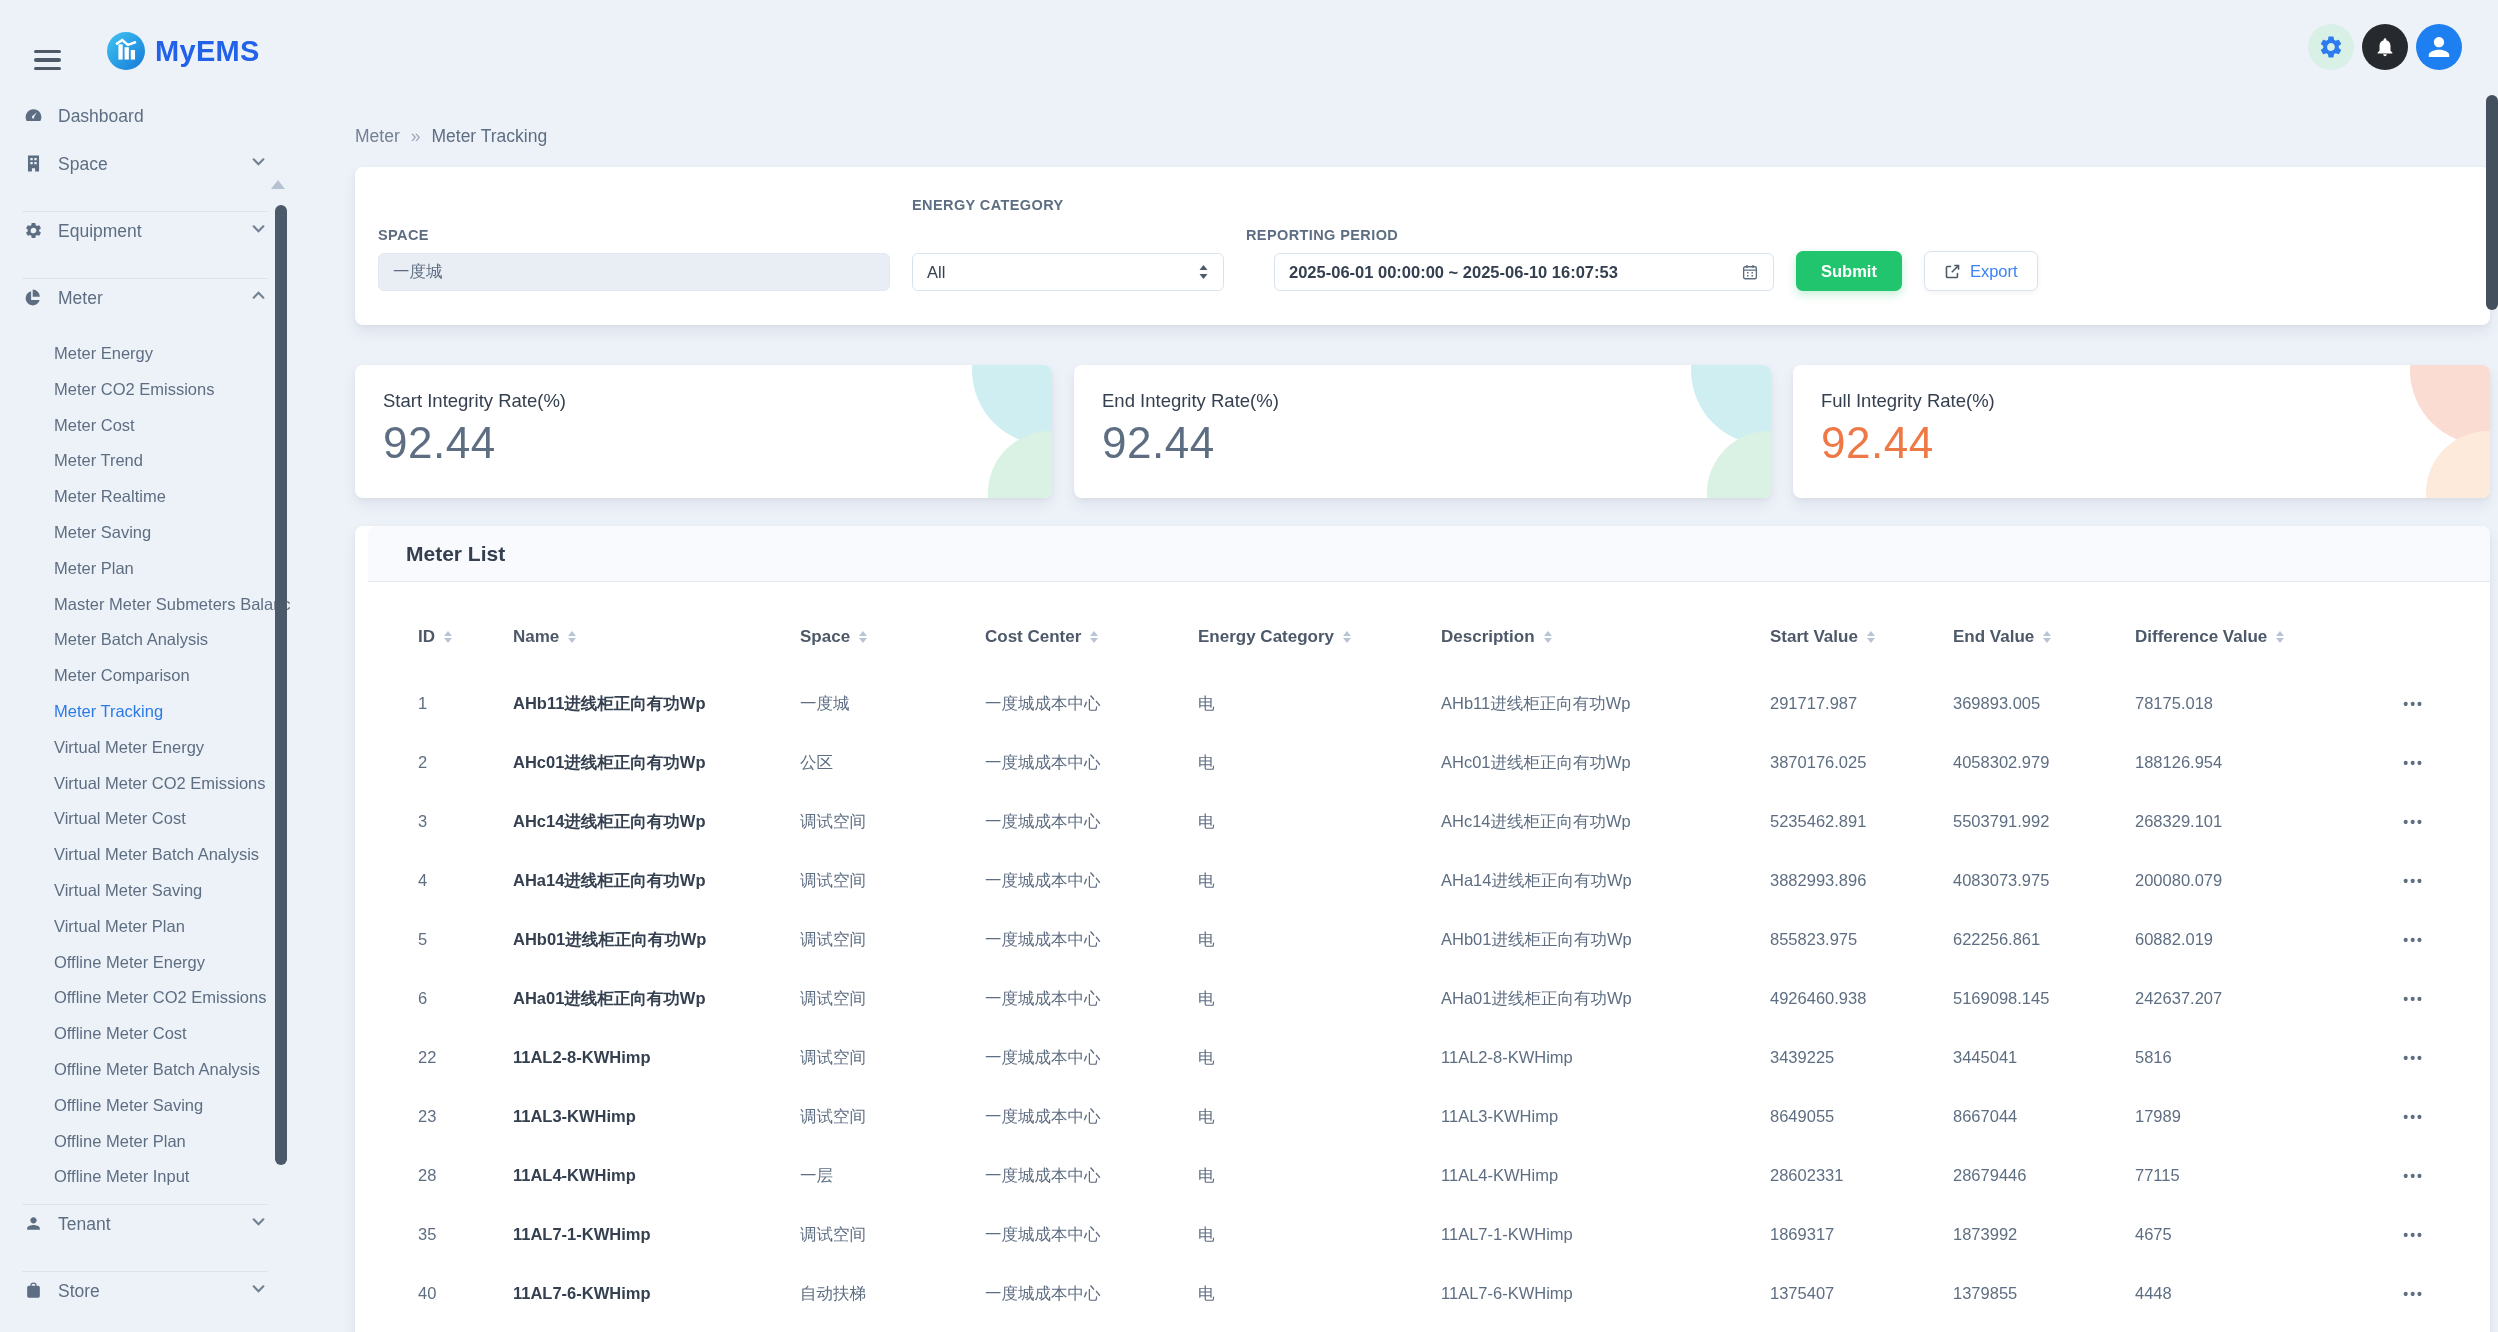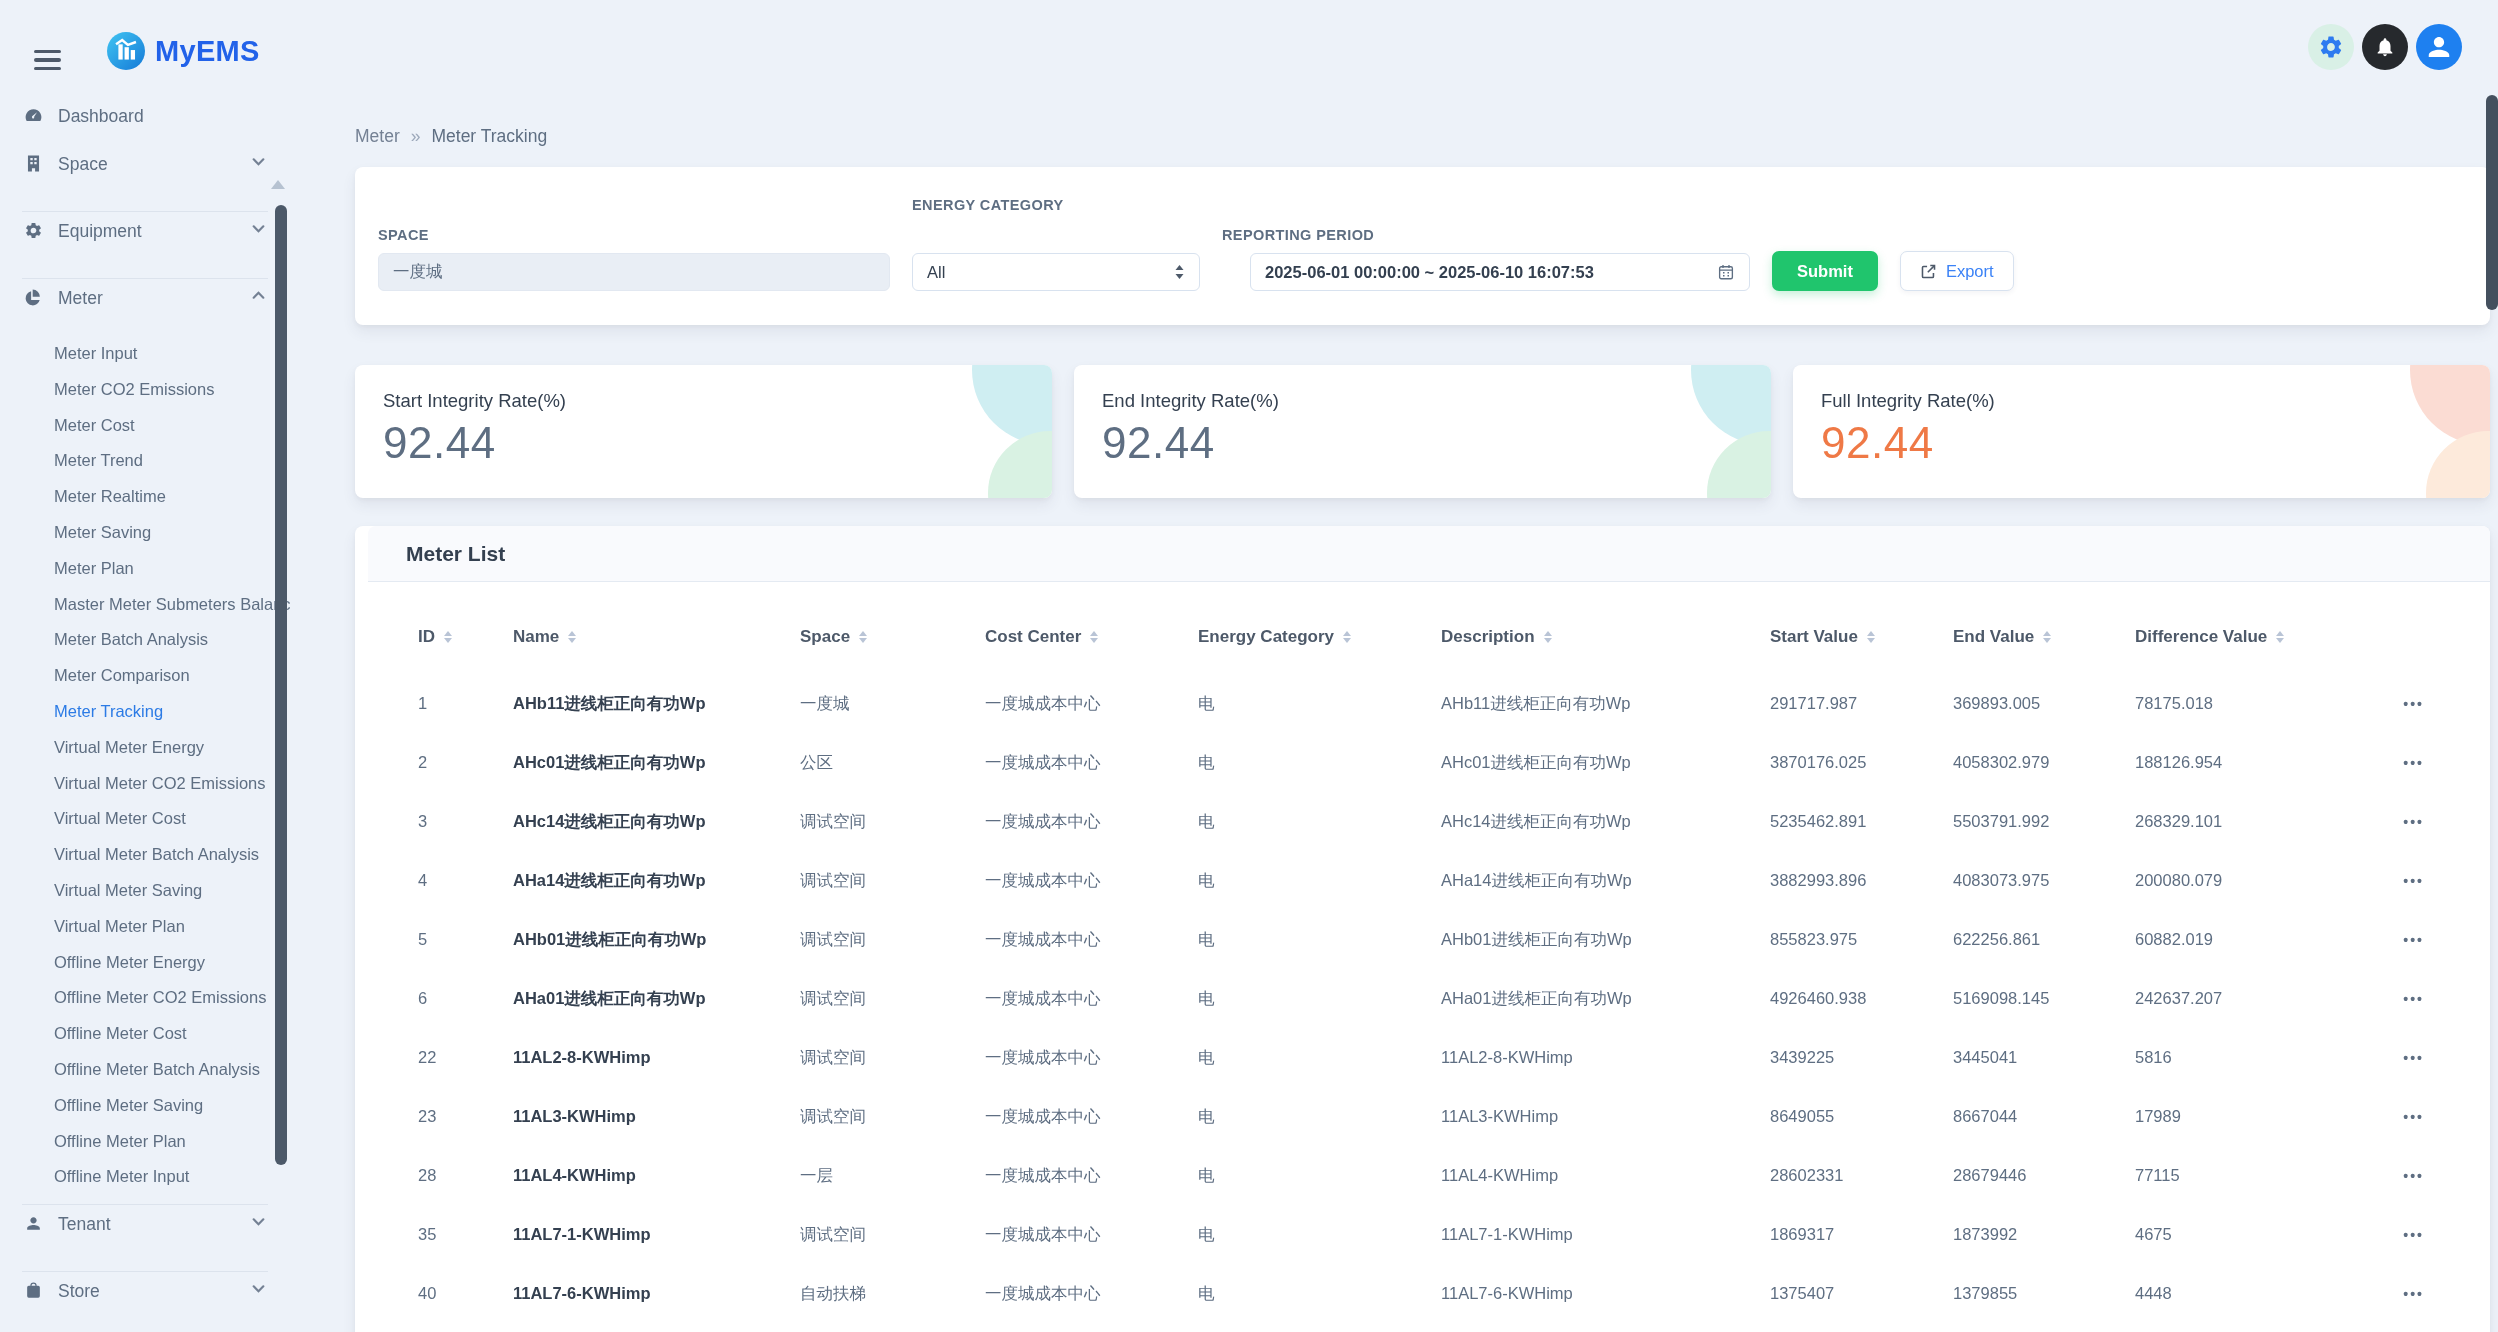--- a/index.html
+++ b/index.html
@@ -35,21 +35,21 @@
   .main { position:absolute; left:355px; top:70px; width:2135px; }
   .breadcrumb { margin-top:56px; font-size:17.5px; color:#748194; display:flex; gap:11px; align-items:center; }
   .breadcrumb .sep { color:#9da9bb; }
   .breadcrumb .current { color:#5e6e82; }
   .card-shadow { box-shadow:0 7px 14px rgba(65,69,88,.08), 0 2px 5px rgba(0,0,0,.04); }
   
   .filter-card { margin-top:20px; background:#fff; border-radius:8px; padding:30px 23px 34px; display:flex; align-items:flex-end; gap:22px; }
   .field label { display:block; font-size:14.5px; font-weight:700; letter-spacing:.4px; color:#5e6e82; margin-bottom:10px; }
   .inp { height:38px; border-radius:6px; font-size:16.5px; display:flex; align-items:center; padding:0 14px; }
   .inp-space { width:512px; background:#e9eef5; border:1px solid #e2e8f1; color:#5e6e82; font-family:"Liberation Sans", sans-serif; }
-  .inp-select { width:288px; background:#fff; border:1px solid #d8e2ef; color:#344050; justify-content:space-between; cursor:pointer;margin-top:40px; }
+  .inp-select { width:312px; background:#fff; border:1px solid #d8e2ef; color:#344050; justify-content:space-between; cursor:pointer;margin-top:40px; }
   .inp-period { width:500px; background:#fff; border:1px solid #d8e2ef; color:#344050; font-weight:600; justify-content:space-between; cursor:pointer;margin-left:28px; }
   .btn { height:40px; border-radius:7px; font-size:16.5px; border:none; cursor:pointer; display:flex; align-items:center; gap:9px; font-family:"Liberation Sans", sans-serif; }
   .btn-submit { padding:0 25px; background:#20c56d; color:#fff; font-weight:600; box-shadow:0 4px 10px rgba(32,197,109,.25); }
   .btn-export { padding:0 19px; background:#fff; color:#3b82f6; border:1px solid #d8e2ef; box-shadow:0 2px 5px rgba(43,45,80,.06); }
   
   .stats { margin-top:40px; display:grid; grid-template-columns:1fr 1fr 1fr; gap:22px; }
   .stat-card { position:relative; overflow:hidden; height:133px; background:#fff; border-radius:8px; padding:25px 28px; }
   .stat-label { font-size:18.5px; color:#344050; font-weight:500; position:relative; z-index:1; }
   .stat-value { font-size:44px; font-weight:500; color:#5e6e82; margin-top:6px; letter-spacing:.5px; position:relative; z-index:1; }
   .stat-value.orange { color:#ef7946; }
@@ -174,21 +174,21 @@
           </svg>
       </span>
       <span class="glabel">Meter</span>
       <span class="chev up">
           <svg width="15" height="15" viewBox="0 0 14 14">
             <path d="M2.5 5l4.5 4.5L11.5 5" stroke="#748194" stroke-width="2" fill="none" stroke-linecap="round"></path>
           </svg>
         </span>
     </div>
     <nav>
-      <a class="nav-sub">Meter Input</a>
+      <a class="nav-sub">Meter Energy</a>
       <a class="nav-sub">Meter CO2 Emissions</a>
       <a class="nav-sub">Meter Cost</a>
       <a class="nav-sub">Meter Trend</a>
       <a class="nav-sub">Meter Realtime</a>
       <a class="nav-sub">Meter Saving</a>
       <a class="nav-sub">Meter Plan</a>
       <a class="nav-sub">Master Meter Submeters Balance</a>
       <a class="nav-sub">Meter Batch Analysis</a>
       <a class="nav-sub">Meter Comparison</a>
       <a class="nav-sub active">Meter Tracking</a>

